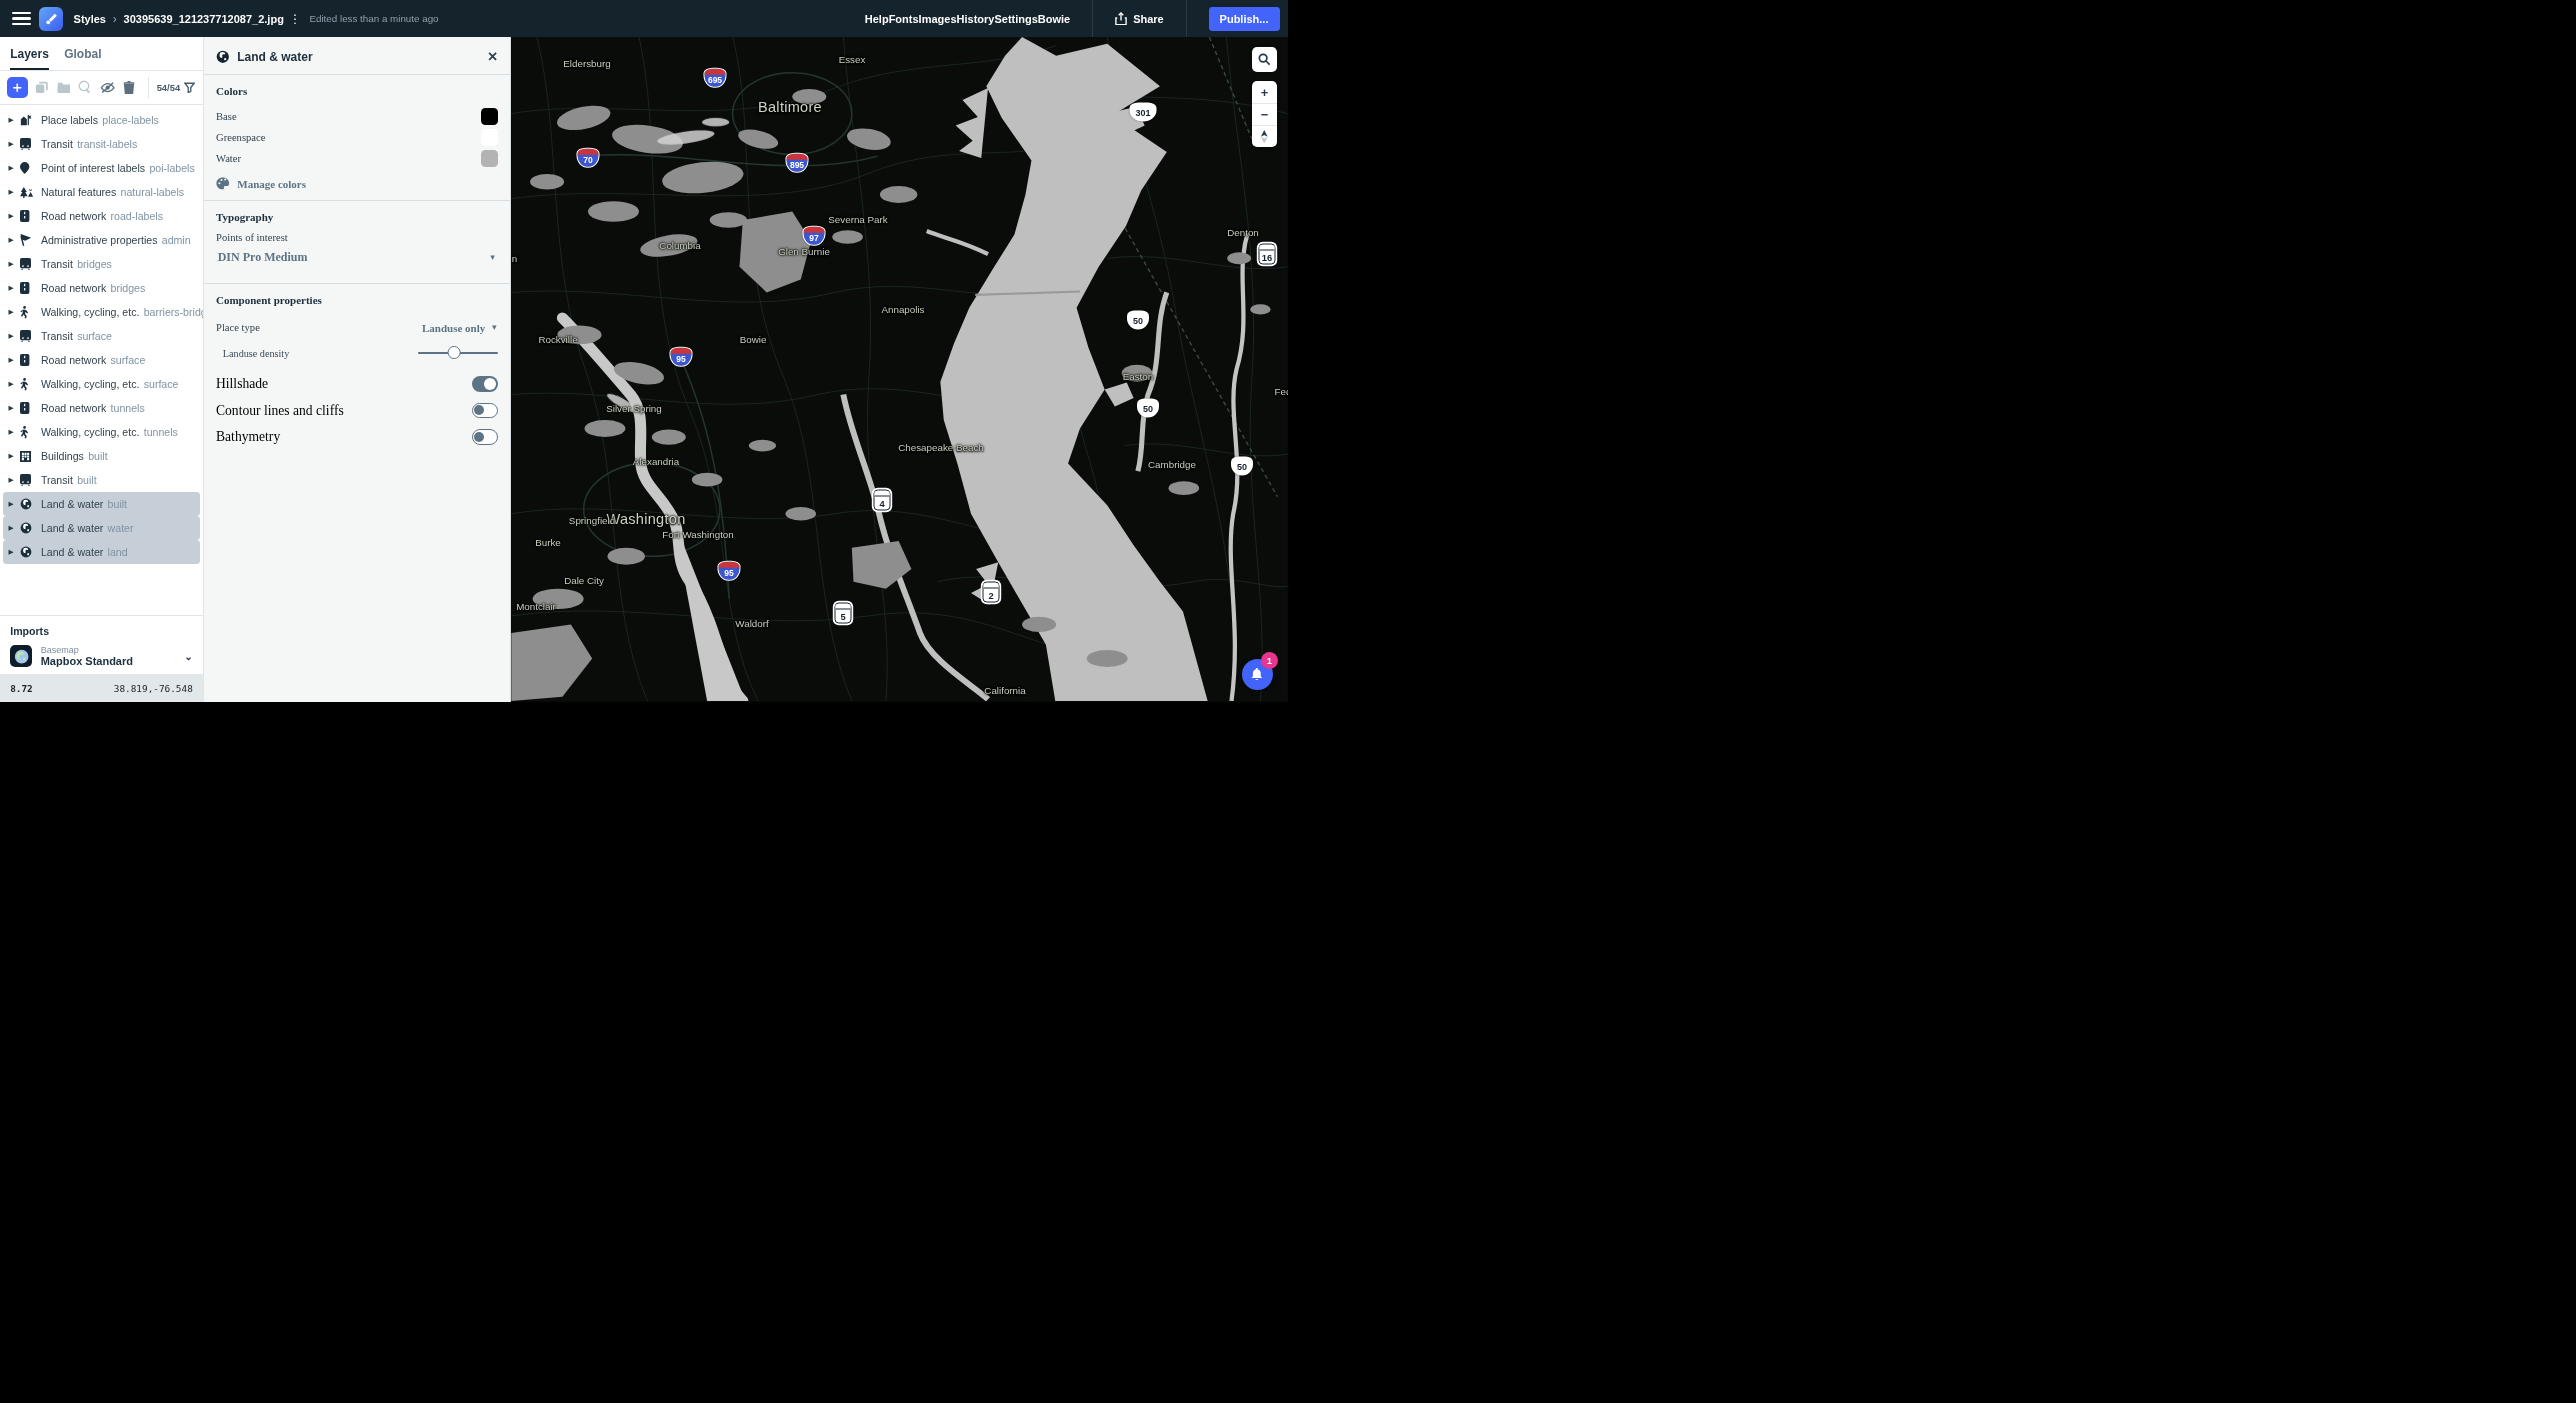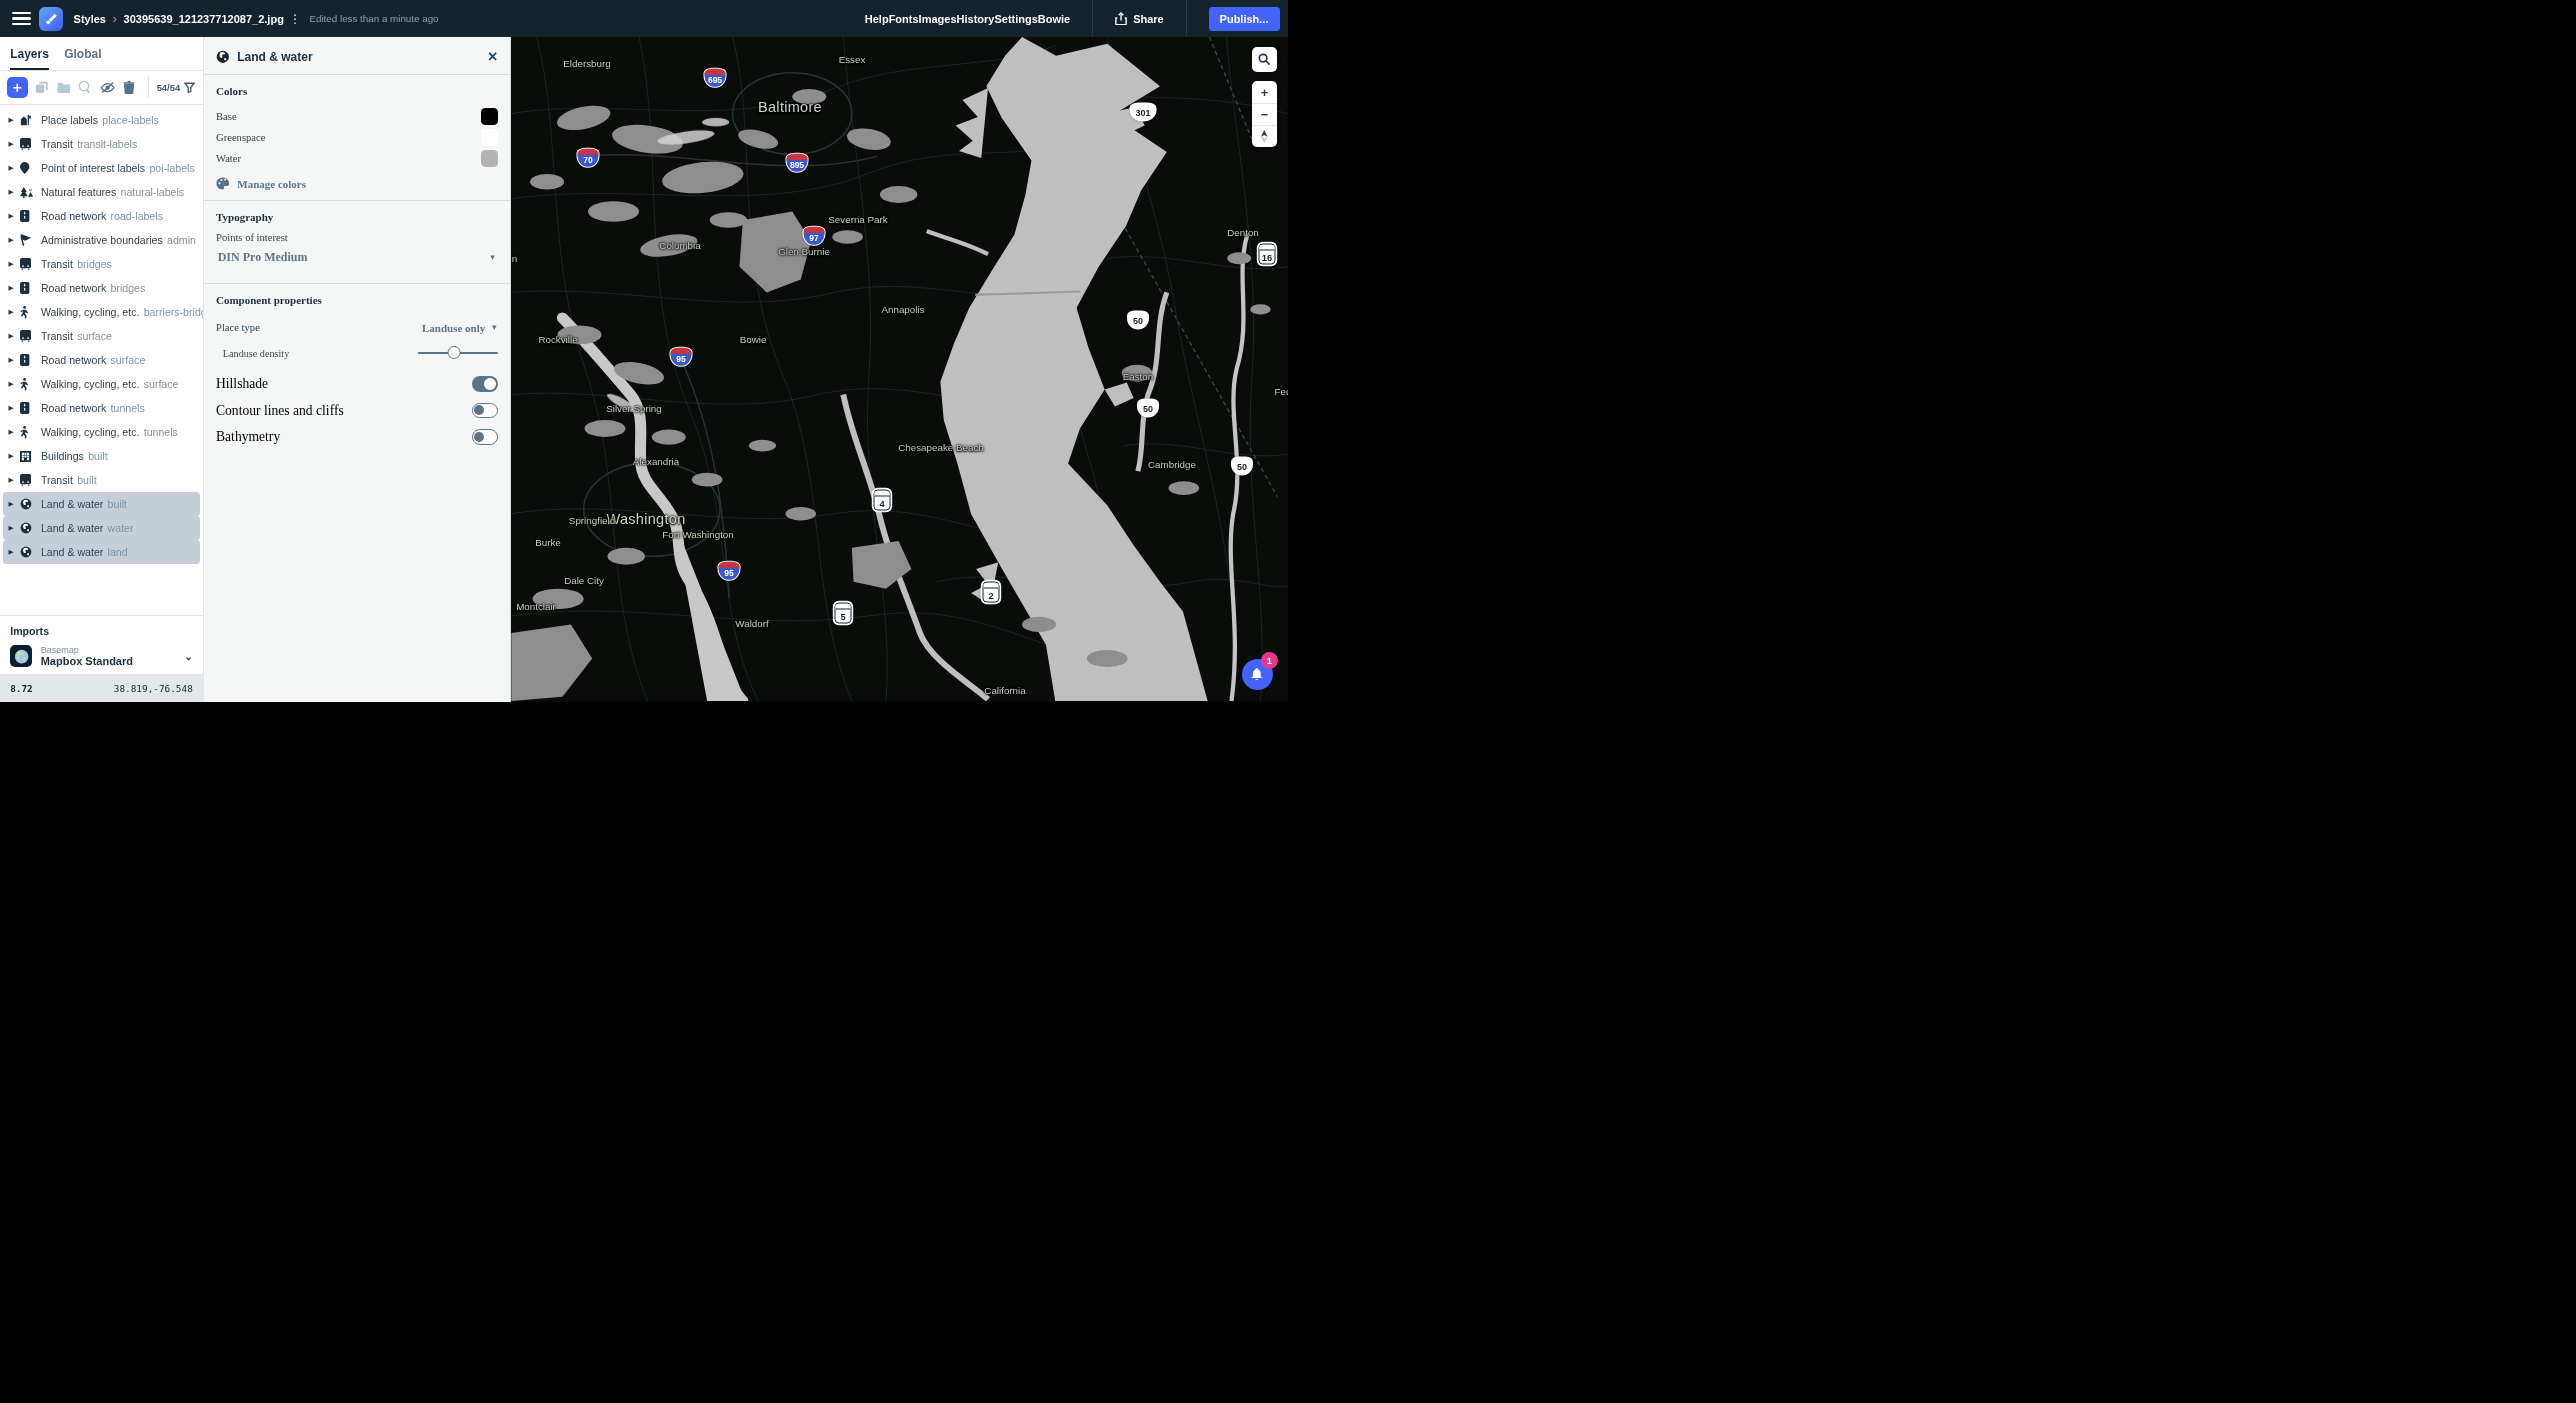--- a/index.html
+++ b/index.html
@@ -317,21 +317,21 @@
               <span class="lname">Road network</span>
               <span class="lsuffix">road-labels</span>
             </div>
             <div class="lrow">
               <span class="caret">▶</span>
               <span class="licon">
                 <svg width="12" height="12" viewBox="0 0 14 14" fill="currentColor">
                   <path d="M1 0 L13 4.5 L6 8 L3.2 6.8 L5 13.5 L3.4 14 L0.6 3.4 Z"></path>
                 </svg>
               </span>
-              <span class="lname">Administrative boundaries</span>
+              <span class="lname">Administrative properties</span>
               <span class="lsuffix">admin</span>
             </div>
             <div class="lrow">
               <span class="caret">▶</span>
               <span class="licon">
                 <svg width="11" height="12" viewBox="0 0 13 14" fill="currentColor">
                   <path d="M2 0 h9 a2 2 0 0 1 2 2 v8 a2 2 0 0 1 -2 2 h-9 a2 2 0 0 1 -2-2 V2 A2 2 0 0 1 2 0 Z M2.5 2 h8 v4 h-8 Z"></path>
                   <circle cx="3.5" cy="9.5" r="1" fill="#fff"></circle>
                   <circle cx="9.5" cy="9.5" r="1" fill="#fff"></circle>
                   <path d="M3 12.5 L2 14 M10 12.5 L11 14" stroke="currentColor" stroke-width="1.2"></path>

